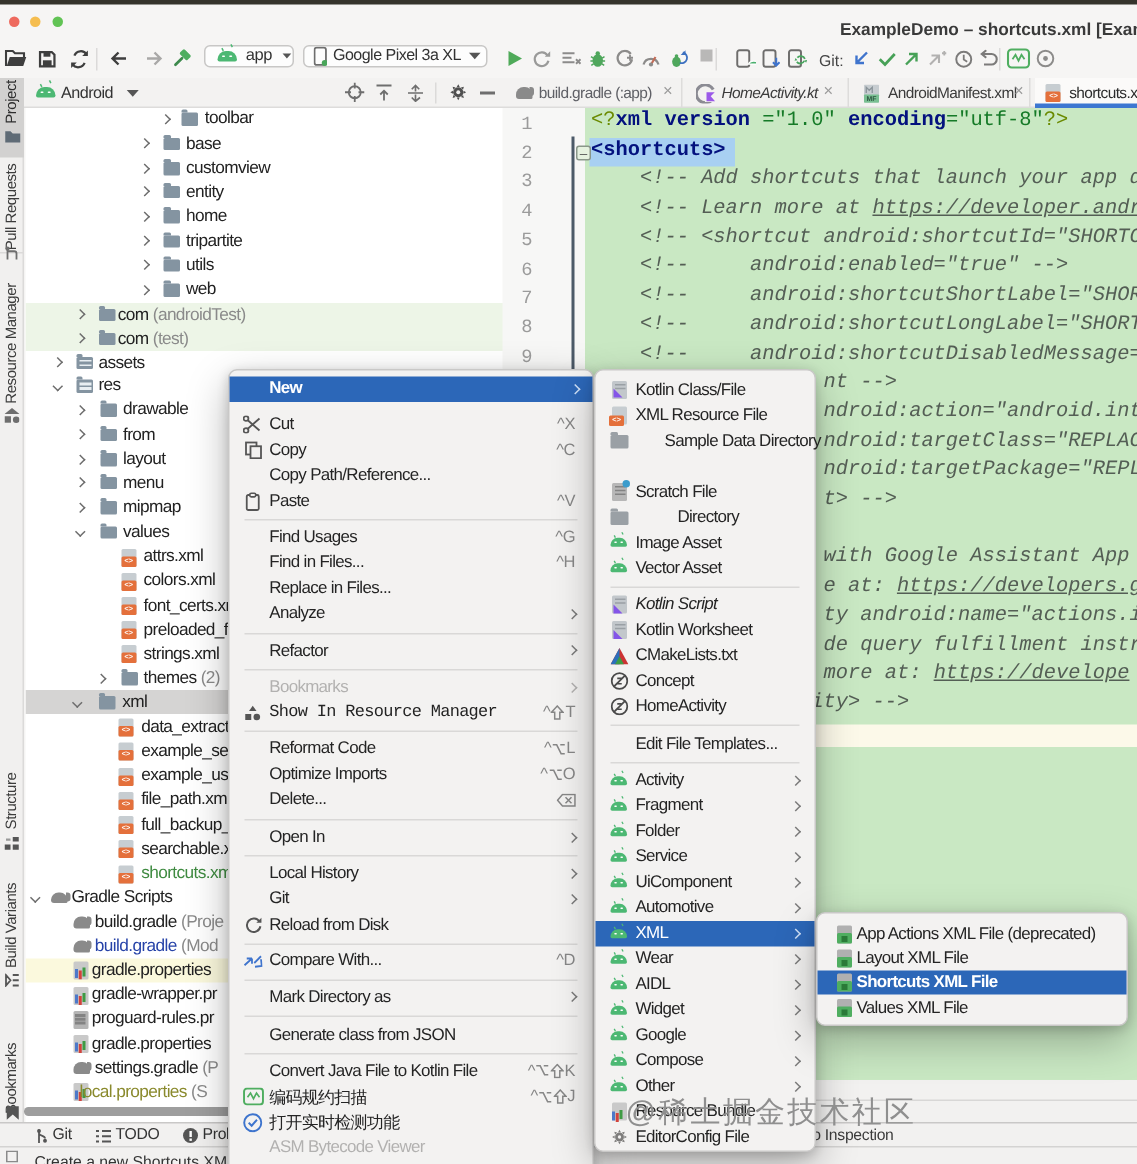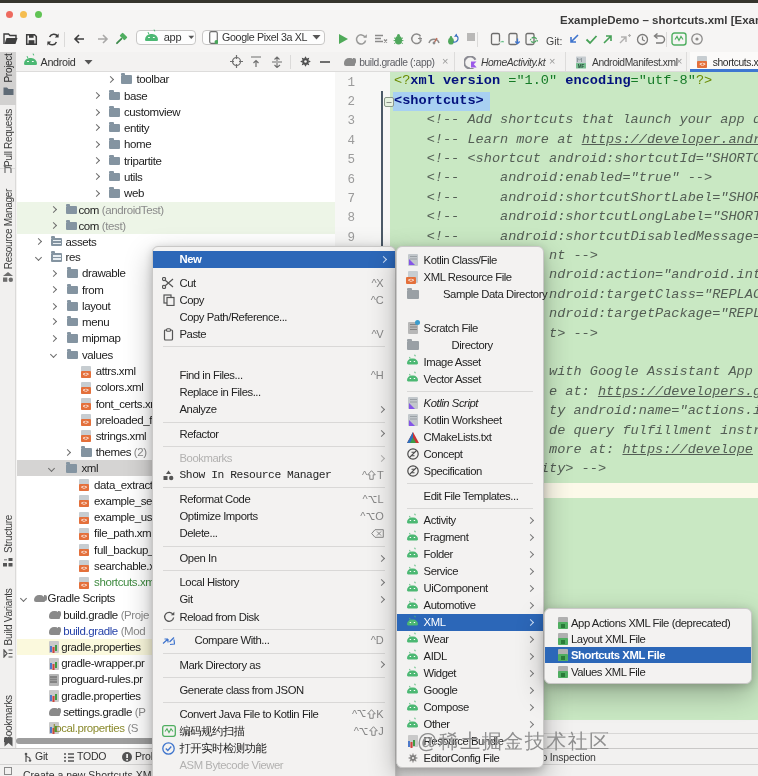--- a/index.html
+++ b/index.html
@@ -674,20 +674,24 @@
         <span class="ico" style="left:9px;">
           <svg width="11" height="13" viewBox="0 0 11 13">
             <rect x="1.5" y="2" width="8" height="10" rx="1" fill="none" stroke="#555" stroke-width="1.2"></rect>
             <rect x="3.5" y="0.8" width="4" height="2.4" rx="1" fill="#f2f1f0" stroke="#555" stroke-width="1.1"></rect>
           </svg>
         </span>
         <span class="txt" style="left:27px;">Paste</span>
         <span class="sc">^V</span>
       </div>
     <div class="msep" style="top:99px;"></div>
+    <div class="mi" style="top:102.5px;">
+        <span class="txt" style="left:27px;">Find Usages</span>
+        <span class="sc">^G</span>
+      </div>
     <div class="mi" style="top:119.5px;">
         <span class="txt" style="left:27px;">Find in Files...</span>
         <span class="sc">^H</span>
       </div>
     <div class="mi" style="top:136.5px;">
         <span class="txt" style="left:27px;">Replace in Files...</span>
       </div>
     <div class="mi" style="top:153.5px;">
         <span class="txt" style="left:27px;">Analyze</span>
         <i class="arr" style="right:11px;"></i>
@@ -762,21 +766,21 @@
       </div>
     <div class="msep" style="top:381.5px;"></div>
     <div class="mi" style="top:384.5px;">
         <span class="ico" style="left:9px;">
           <svg width="13" height="11" viewBox="0 0 13 11">
             <path d="M1 8.5L6 4M6 4v3.5M6 4H2.5" stroke="#3f74cd" stroke-width="1.2" fill="none"></path>
             <path d="M12 2.5L7.5 7" stroke="#3f74cd" stroke-width="1.2"></path>
             <path d="M8 9.5l4.5-.5-.5-4.5" fill="none" stroke="#3f74cd" stroke-width="1.2"></path>
           </svg>
         </span>
-        <span class="txt" style="left:42px;text-align:right;">Compare With...</span>
+        <span class="txt" style="left:27px;text-align:right;">Compare With...</span>
         <span class="sc">^D</span>
       </div>
     <div class="msep" style="top:405.5px;"></div>
     <div class="mi" style="top:409px;">
         <span class="txt" style="left:27px;">Mark Directory as</span>
         <i class="arr" style="right:11px;"></i>
       </div>
     <div class="msep" style="top:430px;"></div>
     <div class="mi" style="top:434px;">
         <span class="txt" style="left:27px;">Generate class from JSON</span>
@@ -895,21 +899,21 @@
         <span class="txt" style="left:26.6px;">Concept</span>
       </div>
     <div class="mi" style="top:215.5px;">
         <span class="ico" style="left:9px;">
           <svg width="12" height="12" viewBox="0 0 12 12">
             <circle cx="6" cy="6" r="5.2" fill="none" stroke="#4a4a4a" stroke-width="1.2"></circle>
             <path d="M2.4 9.6L9.6 2.4" stroke="#4a4a4a" stroke-width="1.2"></path>
             <path d="M4.5 4.2h3M4.5 7.8h3" stroke="#4a4a4a" stroke-width="1.1"></path>
           </svg>
         </span>
-        <span class="txt" style="left:26.6px;">Specification</span>
+        <span class="txt" style="left:26.6px;">HomeActivity</span>
       </div>
     <div class="msep" style="top:236px;"></div>
     <div class="mi" style="top:240px;">
         <span class="txt" style="left:26.6px;">Edit File Templates...</span>
       </div>
     <div class="msep" style="top:260.5px;"></div>
     <div class="mi" style="top:264.5px;">
         <span class="ico" style="left:8px;">
           <span class="adr" style="transform:scale(0.85)"></span>
         </span>

